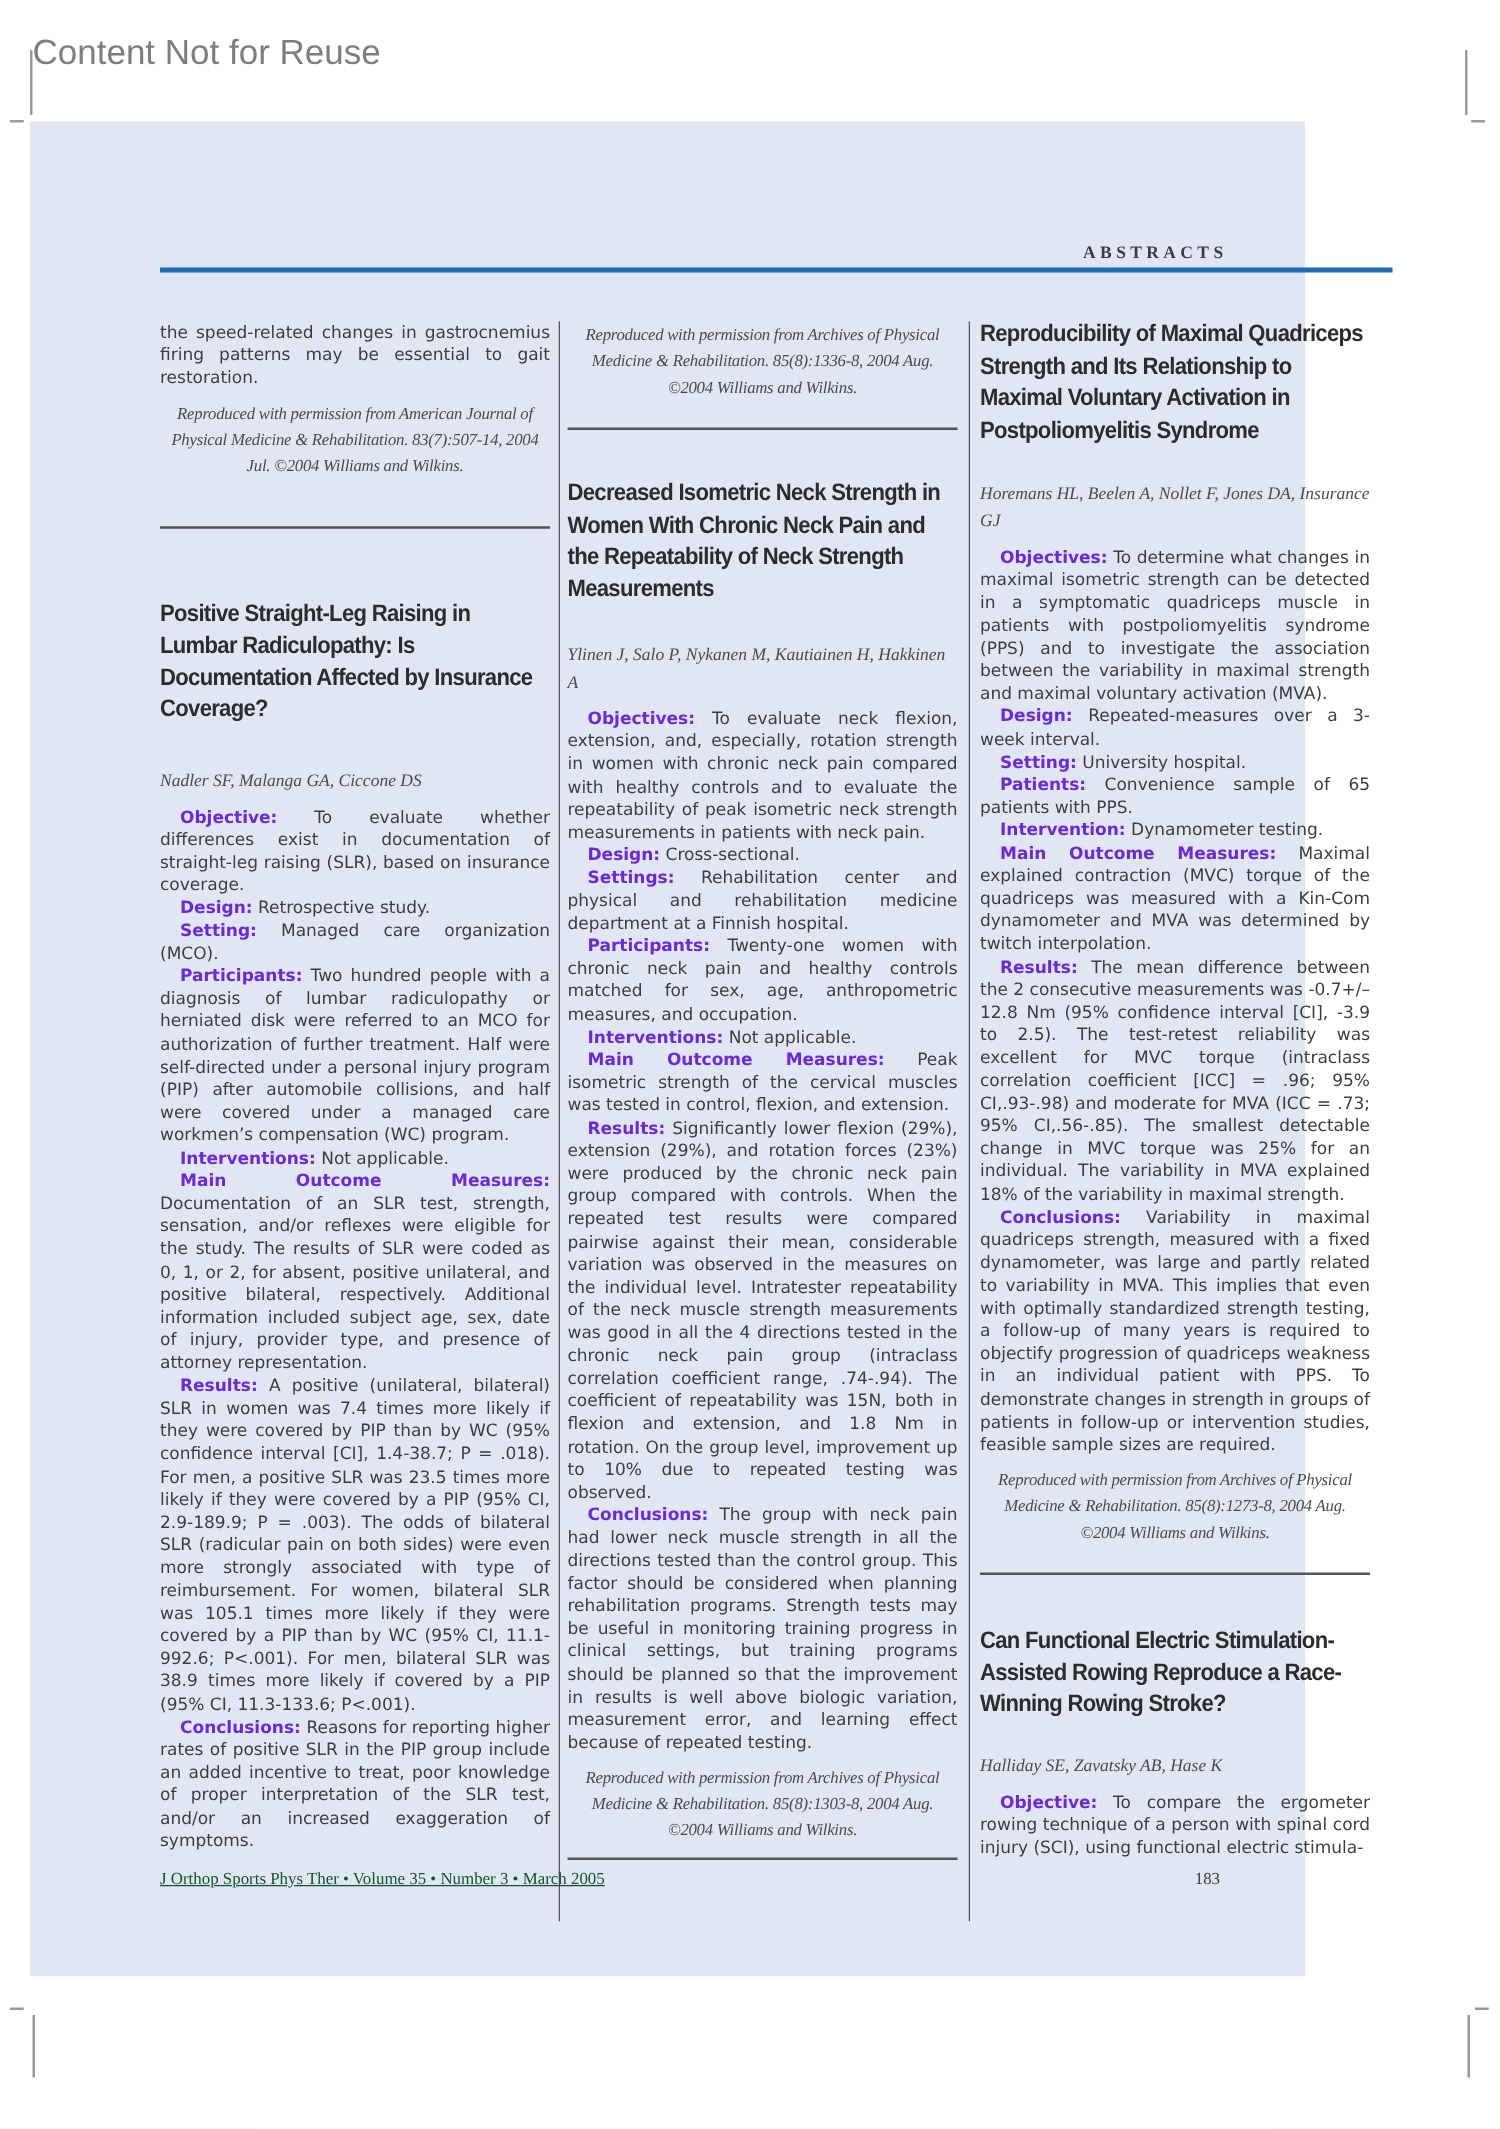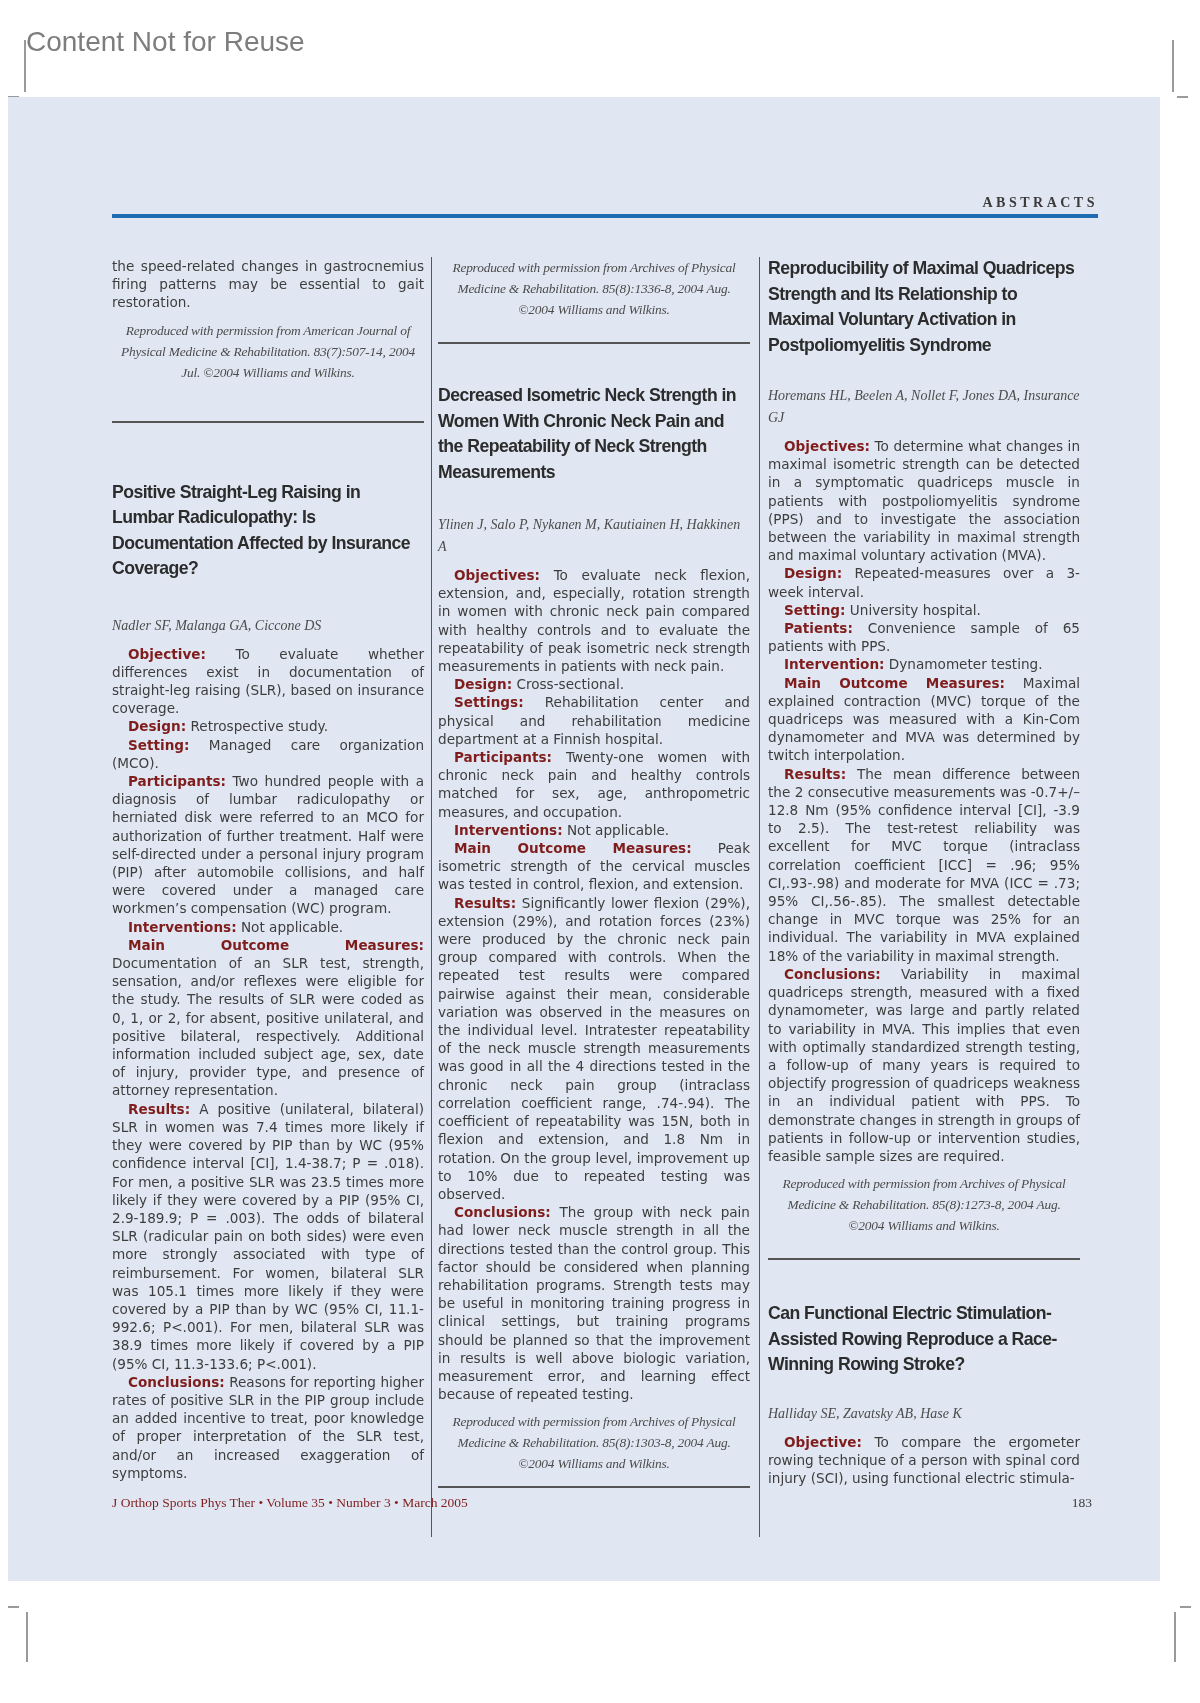--- a/index.html
+++ b/index.html
@@ -6,38 +6,38 @@
   body {
     width: 1200px; height: 1703px; position: relative; background: #ffffff;
     font-family: "DejaVu Sans", sans-serif; color: #3a3a3a; overflow: hidden;
   }
   .watermark {
     position: absolute; left: 26px; top: 26px; font-size: 28px;
     font-family: "Liberation Sans", sans-serif; color: #7d7d7d; letter-spacing: 0;
   }
   .crop { position: absolute; background: #9a9a9a; }
   .page {
-    position: absolute; left: 8px; top: 97px; width: 1152px; height: 1484px;
+    position: absolute; left: 24px; top: 97px; width: 1020px; height: 1484px;
     background: #e1e7f2;
   }
   .header-label {
     position: absolute; right: 62px; top: 98px; font-family: "Liberation Serif", serif;
     font-size: 14px; letter-spacing: 3.5px; font-weight: bold; color: #3b3b3b;
   }
   .header-rule {
     position: absolute; left: 104px; top: 117px; width: 986px; height: 4px; background: #1f6cb4;
   }
   .col {
     position: absolute; top: 160px; width: 312px;
     font-size: 13.6px; line-height: 18.2px; text-align: justify; color: #3d3d3d;
     font-family: "DejaVu Sans", sans-serif;
   }
   .col p { margin: 0; text-indent: 16px; }
   .col p.noindent { text-indent: 0; }
-  .col b { color: #7f1d1d; }
+  .col b { color: #6d28d9; }
   .col1 { left: 104px; }
   .col2 { left: 430px; }
   .col3 { left: 760px; }
   .vrule { position: absolute; top: 160px; width: 1px; height: 1280px; background: #555; }
   .credit {
     font-family: "Liberation Serif", serif; font-style: italic; font-size: 13.4px;
     line-height: 21px; color: #4b4b4b; text-align: center; margin-top: 8px;
     letter-spacing: -0.2px;
   }
   .sep { height: 2px; background: #555; margin-top: 34px; margin-bottom: 0; }
@@ -46,21 +46,21 @@
     line-height: 25.5px; color: #2c2c2c; text-align: left; letter-spacing: -0.6px;
     transform: scaleX(0.93); transform-origin: left;
     width: 108%;
   }
   .authors {
     font-family: "Liberation Serif", serif; font-style: italic; font-size: 14px;
     line-height: 22px; color: #4b4b4b; text-align: left; margin-bottom: 8px;
   }
   .footer-left {
     position: absolute; left: 104px; top: 1398px; font-family: "Liberation Serif", serif;
-    font-size: 13.5px; color: #7f1d1d;
+    font-size: 13.5px; color: #14532d; text-decoration: underline;
   }
   .footer-right {
     position: absolute; right: 68px; top: 1398px; font-family: "Liberation Serif", serif;
     font-size: 13.5px; color: #3a3a3a;
   }
 </style>
 </head>
 <body>
 
 <div class="watermark">Content Not for Reuse</div>

